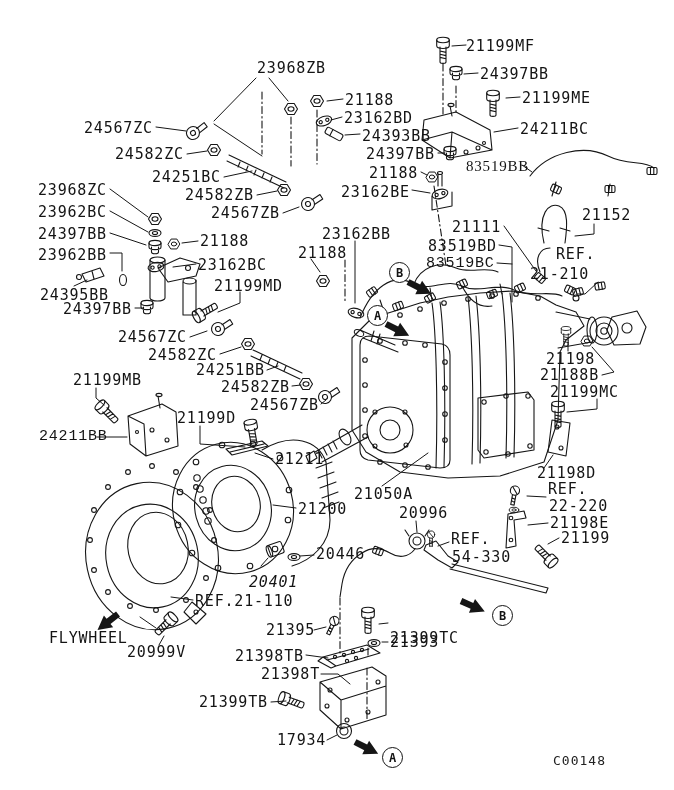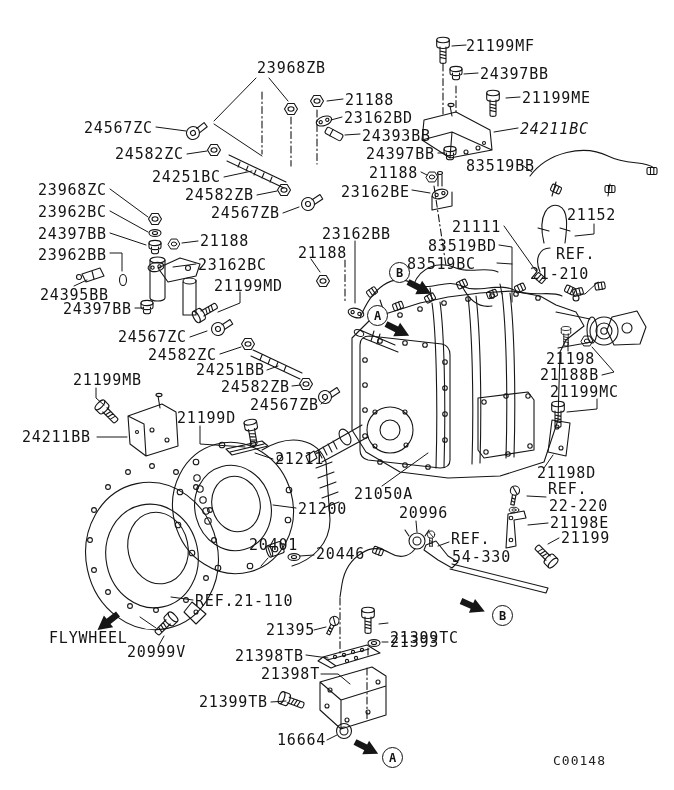--- a/index.html
+++ b/index.html
@@ -349,85 +349,85 @@
         <polygon points="0,-3.2 12,-3.2 12,-7.5 26,0 12,7.5 12,3.2 0,3.2" transform="translate(461,601) rotate(24)"></polygon>
         <polygon points="0,-3.2 12,-3.2 12,-7.5 26,0 12,7.5 12,3.2 0,3.2" transform="translate(355,742) rotate(27)"></polygon>
         <polygon points="0,-3.2 12,-3.2 12,-7.5 26,0 12,7.5 12,3.2 0,3.2" transform="translate(118,614) rotate(142)"></polygon>
       </g>
 </svg>
 
 <div class="label-layer">
       <div class="plabel" style="left: 466px; top: 38px;">21199MF</div>
       <div class="plabel" style="left: 480px; top: 66px;">24397BB</div>
       <div class="plabel" style="left: 522px; top: 90px;">21199ME</div>
-      <div class="plabel" style="left: 520px; top: 121px; font-style: italic;">24211BC</div>
+      <div class="plabel" style="left: 520px; top: 121px;">24211BC</div>
       <div class="plabel" style="left: 257px; top: 60px;">23968ZB</div>
       <div class="plabel" style="left: 345px; top: 92px;">21188</div>
       <div class="plabel" style="left: 344px; top: 110px;">23162BD</div>
       <div class="plabel" style="left: 362px; top: 128px;">24393BB</div>
       <div class="plabel" style="left: 366px; top: 146px;">24397BB</div>
       <div class="plabel" style="left: 369px; top: 165px;">21188</div>
       <div class="plabel" style="left: 341px; top: 184px;">23162BE</div>
-      <div class="plabel" style="left: 466px; top: 158px;">83519BB</div>
+      <div class="plabel" style="left: 466px; top: 158px; font-family: Liberation Serif, serif;">83519BB</div>
       <div class="plabel" style="left: 84px; top: 120px;">24567ZC</div>
       <div class="plabel" style="left: 115px; top: 146px;">24582ZC</div>
       <div class="plabel" style="left: 152px; top: 169px;">24251BC</div>
       <div class="plabel" style="left: 185px; top: 187px;">24582ZB</div>
       <div class="plabel" style="left: 211px; top: 205px;">24567ZB</div>
       <div class="plabel" style="left: 38px; top: 182px;">23968ZC</div>
       <div class="plabel" style="left: 38px; top: 204px;">23962BC</div>
       <div class="plabel" style="left: 38px; top: 226px;">24397BB</div>
       <div class="plabel" style="left: 38px; top: 247px;">23962BB</div>
       <div class="plabel" style="left: 200px; top: 233px;">21188</div>
       <div class="plabel" style="left: 198px; top: 257px;">23162BC</div>
       <div class="plabel" style="left: 214px; top: 278px;">21199MD</div>
       <div class="plabel" style="left: 40px; top: 287px;">24395BB</div>
       <div class="plabel" style="left: 63px; top: 301px;">24397BB</div>
       <div class="plabel" style="left: 322px; top: 226px; text-align: center;">23162BB</div>
       <div class="plabel" style="left: 298px; top: 245px;">21188</div>
       <div class="plabel" style="left: 452px; top: 219px;">21111</div>
       <div class="plabel" style="left: 428px; top: 238px;">83519BD</div>
-      <div class="plabel" style="left: 407px; top: 256px;">83519BC</div>
-      <div class="plabel" style="left: 567px; top: 207px;">21152</div>
+      <div class="plabel" style="left: 426px; top: 256px; font-family: Liberation Mono, monospace;">83519BC</div>
+      <div class="plabel" style="left: 567px; top: 207px; padding-left: 15px;">21152</div>
       <div class="plabel" style="left: 556px; top: 246px;">REF.</div>
       <div class="plabel" style="left: 530px; top: 266px;">21-210</div>
       <div class="plabel" style="left: 118px; top: 329px;">24567ZC</div>
       <div class="plabel" style="left: 148px; top: 347px;">24582ZC</div>
       <div class="plabel" style="left: 196px; top: 362px;">24251BB</div>
       <div class="plabel" style="left: 221px; top: 379px;">24582ZB</div>
       <div class="plabel" style="left: 250px; top: 397px;">24567ZB</div>
       <div class="plabel" style="left: 73px; top: 372px;">21199MB</div>
-      <div class="plabel" style="left: 22px; top: 429px;">24211BB</div>
+      <div class="plabel" style="left: 39px; top: 429px; font-family: Liberation Mono, monospace;">24211BB</div>
       <div class="plabel" style="left: 177px; top: 410px;">21199D</div>
       <div class="plabel" style="left: 546px; top: 351px;">21198</div>
       <div class="plabel" style="left: 540px; top: 367px;">21188B</div>
       <div class="plabel" style="left: 550px; top: 384px;">21199MC</div>
       <div class="plabel" style="left: 275px; top: 451px;">21211</div>
       <div class="plabel" style="left: 298px; top: 501px;">21200</div>
       <div class="plabel" style="left: 354px; top: 486px;">21050A</div>
       <div class="plabel" style="left: 399px; top: 505px;">20996</div>
       <div class="plabel" style="left: 316px; top: 546px;">20446</div>
-      <div class="plabel" style="left: 249px; top: 537px;">20401</div>
+      <div class="plabel" style="left: 249px; top: 574px; font-style: italic;">20401</div>
       <div class="plabel" style="left: 451px; top: 531px;">REF.</div>
       <div class="plabel" style="left: 452px; top: 549px;">54-330</div>
       <div class="plabel" style="left: 537px; top: 465px;">21198D</div>
       <div class="plabel" style="left: 548px; top: 481px;">REF.</div>
       <div class="plabel" style="left: 549px; top: 498px;">22-220</div>
       <div class="plabel" style="left: 550px; top: 515px;">21198E</div>
       <div class="plabel" style="left: 561px; top: 530px;">21199</div>
       <div class="plabel" style="left: 195px; top: 593px;">REF.21-110</div>
       <div class="plabel" style="left: 49px; top: 630px;">FLYWHEEL</div>
       <div class="plabel" style="left: 127px; top: 644px;">20999V</div>
       <div class="plabel" style="left: 266px; top: 622px;">21395</div>
       <div class="plabel" style="left: 390px; top: 615px; margin-top: 15px;">21399TC</div>
       <div class="plabel" style="left: 390px; top: 634px;">21393</div>
       <div class="plabel" style="left: 235px; top: 648px;">21398TB</div>
       <div class="plabel" style="left: 261px; top: 666px;">21398T</div>
       <div class="plabel" style="left: 199px; top: 694px;">21399TB</div>
-      <div class="plabel" style="left: 277px; top: 732px;">16664</div>
+      <div class="plabel" style="left: 277px; top: 732px;">17934</div>
       <div class="callout" style="left: 389px; top: 262px;">B</div>
       <div class="callout" style="left: 367px; top: 305px;">A</div>
       <div class="callout" style="left: 492px; top: 605px;">B</div>
       <div class="callout" style="left: 382px; top: 747px;">A</div>
     </div>
 
 <div class="code" style="left:553px;top:753px;">C00148</div>
 
 </div>
 

